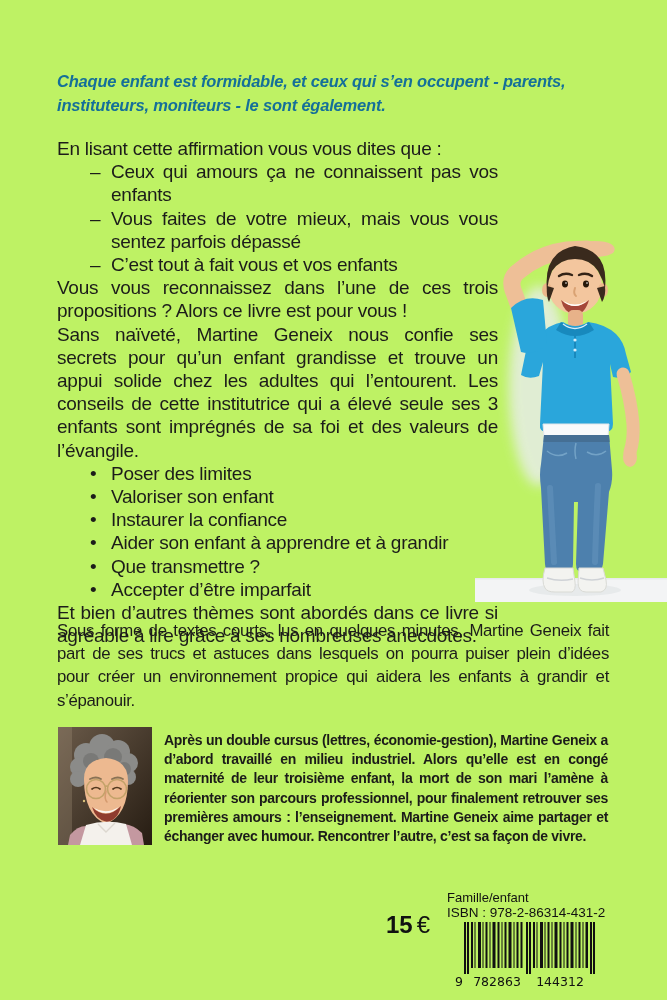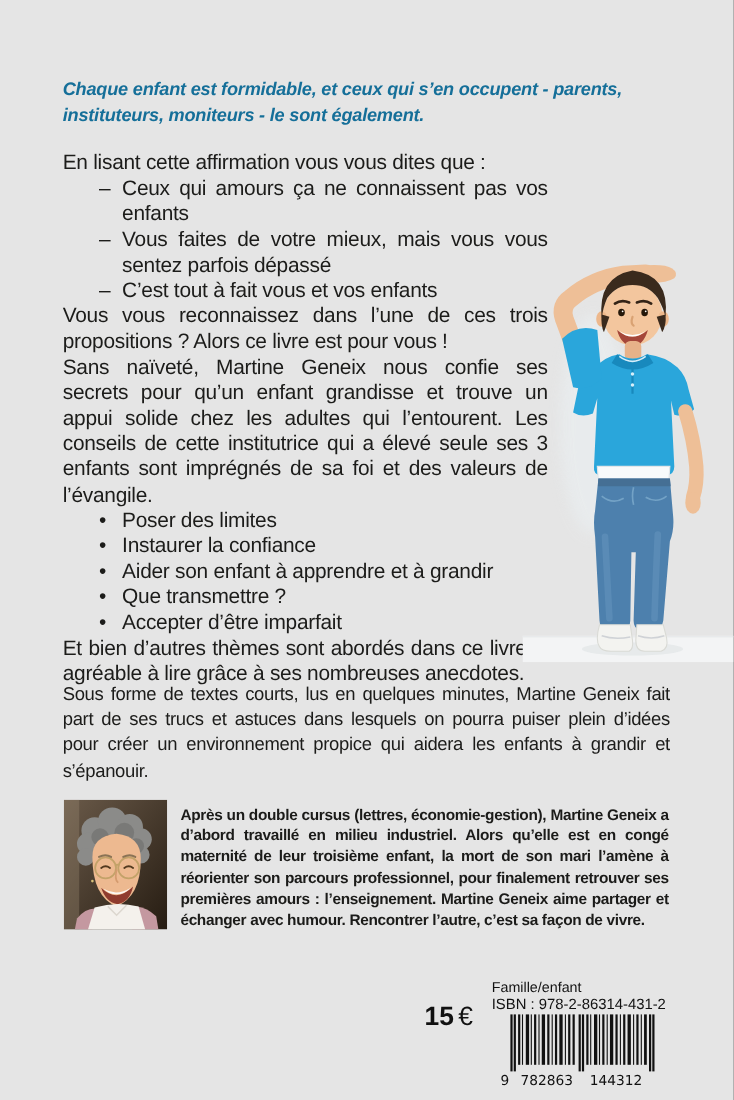--- a/index.html
+++ b/index.html
@@ -1,18 +1,18 @@
 <!DOCTYPE html>
 <html lang="fr"><head>
 <meta charset="utf-8">
 <style>
   html,body{margin:0;padding:0;background:#777;}
   .page{
     position:relative;width:667px;height:1000px;margin:0 auto;
-    background:#e5e5e5;overflow:hidden;
+    background:#bef264;overflow:hidden;
     font-family:"Liberation Sans","DejaVu Sans",sans-serif;
     color:#1c1c1a;
   }
   
   .quote{
     position:absolute;left:57px;top:70px;width:554px;
     font-style:italic;font-weight:700;font-size:16.5px;line-height:23.5px;
     letter-spacing:-0.2px;color:#156f99;
   }
   
@@ -71,20 +71,21 @@
     <p>En lisant cette affirmation vous vous dites que :</p>
     <ul>
       <li><span class="marker">–</span><span>Ceux qui amours ça ne connaissent pas vos enfants</span></li>
       <li><span class="marker">–</span><span>Vous faites de votre mieux, mais vous vous sentez parfois dépassé</span></li>
       <li><span class="marker">–</span><span>C’est tout à fait vous et vos enfants</span></li>
     </ul>
     <p class="mt">Vous vous reconnaissez dans l’une de ces trois propositions ? Alors ce livre est pour vous !</p>
     <p class="mt">Sans naïveté, Martine Geneix nous confie ses secrets pour qu’un enfant grandisse et trouve un appui solide chez les adultes qui l’entourent. Les conseils de cette institutrice qui a élevé seule ses 3 enfants sont imprégnés de sa foi et des valeurs de l’évangile.</p>
     <ul class="mt-s">
       <li><span class="marker">•</span><span>Poser des limites</span></li>
+      <li><span class="marker">•</span><span>Valoriser son enfant</span></li>
       <li><span class="marker">•</span><span>Instaurer la confiance</span></li>
       <li><span class="marker">•</span><span>Aider son enfant à apprendre et à grandir</span></li>
       <li><span class="marker">•</span><span>Que transmettre ?</span></li>
       <li><span class="marker">•</span><span>Accepter d’être imparfait</span></li>
     </ul>
     <p>Et bien d’autres thèmes sont abordés dans ce livre si agréable à lire grâce à ses nombreuses anecdotes.</p>
   </div>
 
   <svg class="boy" viewBox="0 0 192 376" aria-hidden="true">
     <defs>

